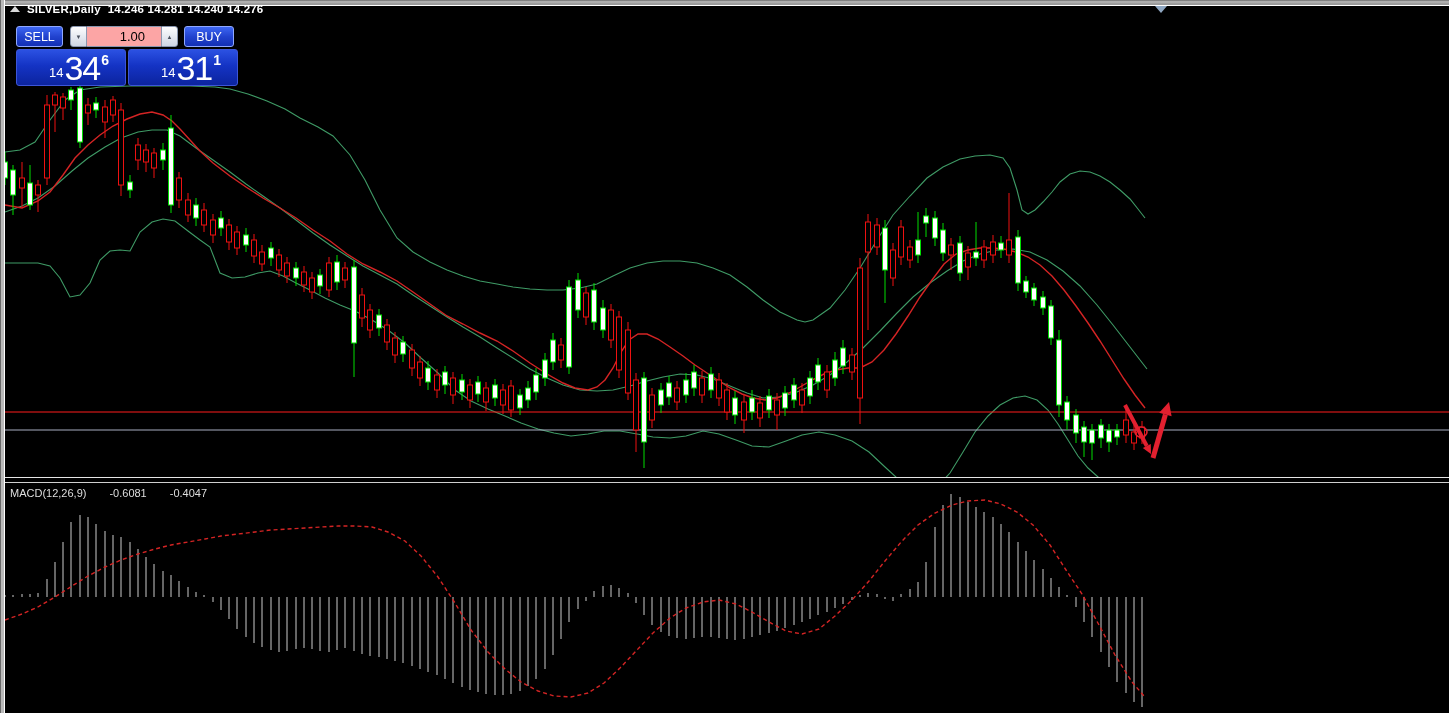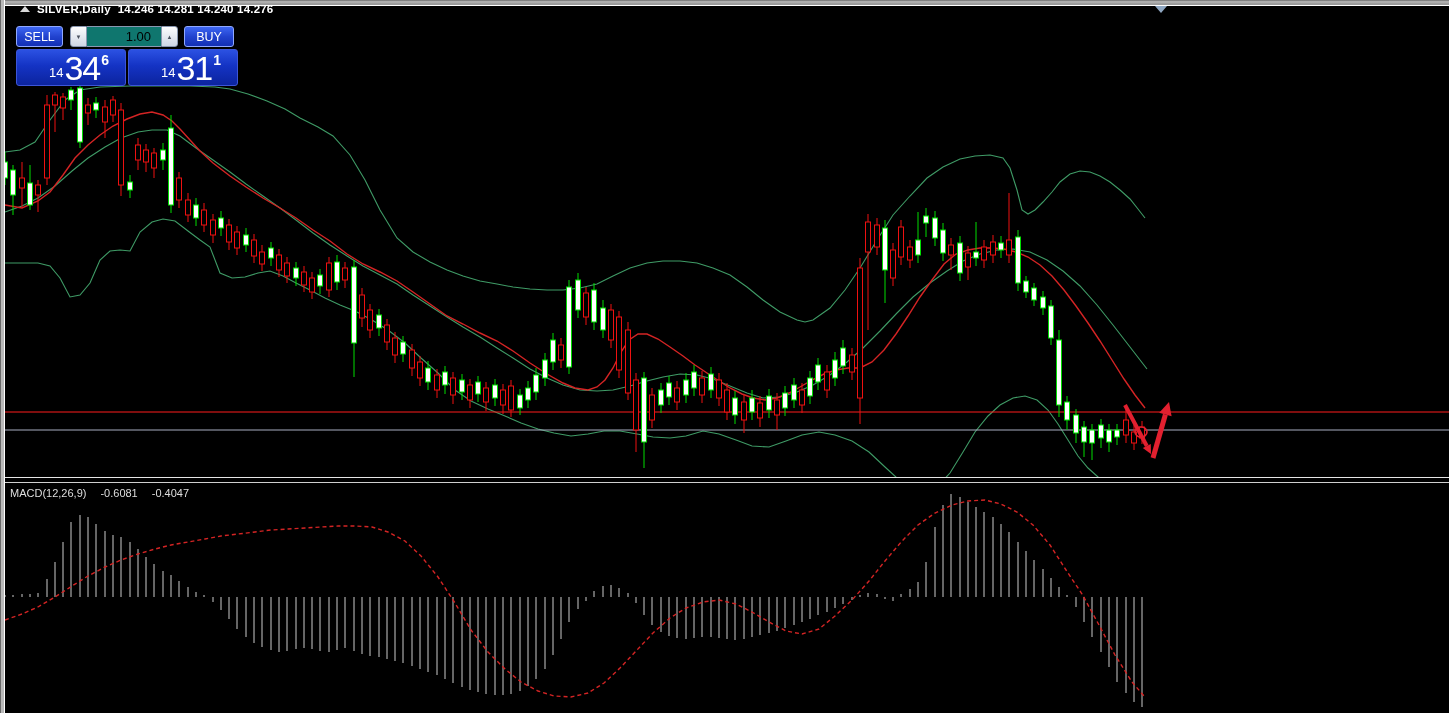--- a/index.html
+++ b/index.html
@@ -6,51 +6,51 @@
   #window{position:relative;width:1449px;height:713px;background:#000;overflow:hidden;
           font-family:"Liberation Sans",sans-serif;}
   
   #top-border{position:absolute;left:0;top:0;width:1449px;height:5px;
               background:linear-gradient(#6a6a6a 0,#b9b9b9 35%,#9a9a9a 75%);border-bottom:1px solid #ffffff;}
   #left-border{position:absolute;left:0;top:0;width:3px;height:713px;background:#b9b9b9;
                border-left:1px solid #6a6a6a;border-right:1px solid #ffffff;box-sizing:border-box;width:5px;}
   .subwin-marker{position:absolute;width:0;height:0;border-left:6px solid transparent;
                border-right:6px solid transparent;border-top:7px solid #8fa7c2;}
   
-  #title-row{position:absolute;left:20px;top:3px;display:flex;align-items:center;gap:7px;
+  #title-row{position:absolute;left:10px;top:3px;display:flex;align-items:center;gap:7px;
              color:#ffffff;font-size:11.5px;font-weight:bold;letter-spacing:.2px;}
   #collapse-icon{width:0;height:0;border-left:5px solid transparent;border-right:5px solid transparent;
                  border-bottom:6px solid #d9d9d9;display:inline-block;}
   
   #trade-widget{position:absolute;left:16px;top:26px;width:222px;}
   .btn-row{display:flex;align-items:stretch;height:21px;}
   .trade-btn{background:linear-gradient(#3d66f2,#2243cf 50%,#122fb4);border:1px solid #8fa8ff;border-radius:3px;
              color:#fff;font-size:12.5px;display:flex;align-items:center;justify-content:center;box-sizing:border-box;}
   #sell-button{width:47px;}
   #buy-button{width:50px;margin-left:6px;}
   .spin-btn{width:17px;background:linear-gradient(#fdfdfe,#cfd6e4);border:1px solid #8a97b0;box-sizing:border-box;
             display:flex;align-items:center;justify-content:center;color:#49505e;font-size:6px;}
   #spin-down{border-radius:3px 0 0 3px;margin-left:7px;}
   #spin-up{border-radius:0 3px 3px 0;}
   #volume-input{width:74px;border:1px solid #8a97b0;border-left:none;border-right:none;box-sizing:border-box;
-                font-family:"Liberation Sans",sans-serif;font-size:13px;text-align:right;padding:0 10px 0 0;
-                color:#000;background:#0f766e;outline:none;}
+                font-family:"Liberation Sans",sans-serif;font-size:13px;text-align:right;padding:0 16px 0 0;
+                color:#000;background:#fca5a5;outline:none;}
   .price-row{display:flex;margin-top:2px;height:37px;}
   .price-panel{background:linear-gradient(#2b51e2,#1433c4 45%,#0c249e);border:1px solid #3c55d8;border-radius:3px;
                box-sizing:border-box;color:#fff;display:flex;align-items:center;justify-content:flex-end;
                padding-right:16px;}
   #sell-price-panel{width:110px;}
   #buy-price-panel{width:110px;margin-left:2px;}
   .price-small{font-size:13px;align-self:flex-end;margin-bottom:5px;margin-right:1px;}
   .price-big{font-size:34px;line-height:30px;letter-spacing:-1px;}
   .price-sup{font-size:14px;align-self:flex-start;margin-top:2px;margin-left:1px;font-weight:bold;}
   
   .sep-line{position:absolute;left:5px;width:1444px;height:0;border-top:1px solid #e6e6e6;}
   
-  #macd-label{position:absolute;left:10px;top:487px;color:#dedede;font-size:11px;display:flex;gap:14px;}
+  #macd-label{position:absolute;left:10px;top:487px;color:#dedede;font-size:11px;display:flex;gap:23px;}
   svg{position:absolute;left:0;top:0;}
 </style>
 </head>
 <body>
 
 <div id="window">
 
   <svg id="chart-svg" width="1449" height="713">
       <defs>
         <clipPath id="clip-main">

